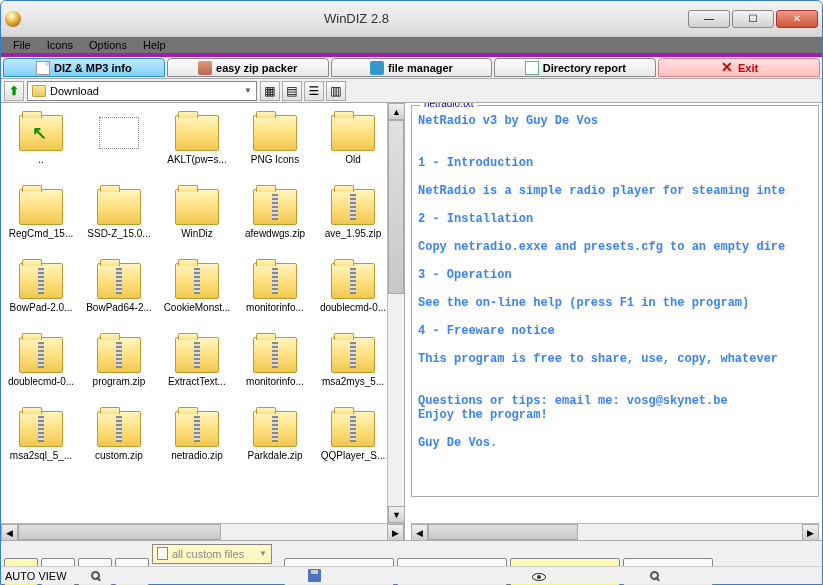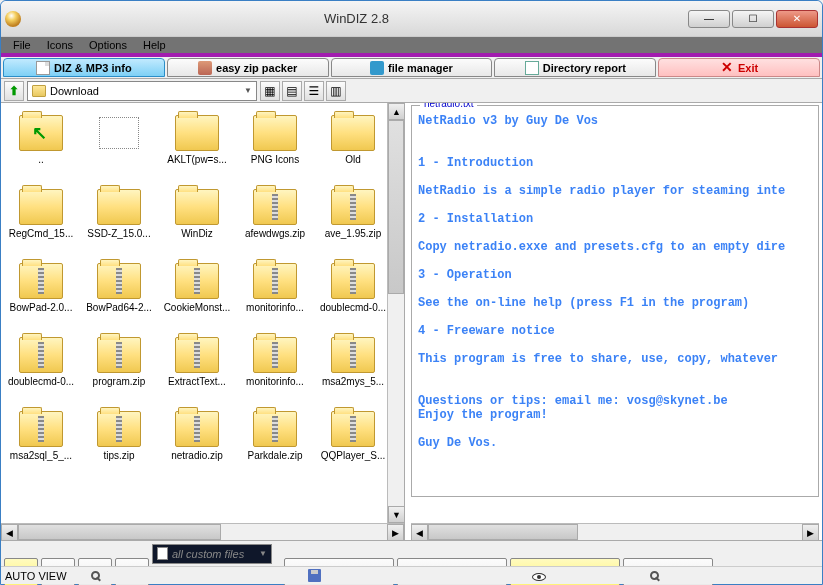--- a/index.html
+++ b/index.html
@@ -52,21 +52,21 @@
 .vscroll .arr { height:17px; width:17px; background:linear-gradient(to bottom,#f0f0f0,#d0d0d0); border:1px solid #aaa; display:flex; align-items:center; justify-content:center; font-size:9px; }
 .right-pane { flex:1; display:flex; flex-direction:column; padding: 2px 3px 0 6px; gap: 24px; }
 .viewer-box { flex:1; position:relative; border:1px solid #aaa; margin-bottom:2px; }
 .viewer-tab { position:absolute; top:-8px; left:8px; background:#fff; padding:0 4px; font-size:10px; color:#00c; }
 .viewer-content { padding:8px 6px; font-family: "Courier New", monospace; font-size:12px; color:#3b82f6; white-space:pre; overflow:hidden; height:100%; font-weight:bold; }
 .bottom-toolbar { height: 26px; background:#f0f0f0; border-top:1px solid #aaa; display:flex; align-items:center; padding:2px 3px; gap:3px; }
 .bt-btn { height:36px; border:1px solid #888; background:linear-gradient(to bottom,#fcfcfc,#e4e4e4); display:flex; align-items:center; justify-content:center; gap:4px; padding:0 8px; font-size:11px; border-radius:2px; cursor:pointer;margin-top:44px; }
 .bt-btn.icon-only { width:34px; padding:0; }
 .bt-btn.yellow { background: linear-gradient(to bottom, #fffbc0, #fff060); }
 .bt-btn.blue-text { color:#777;font-style:italic; }
-.bt-combo { width:120px; height:20px; border:1px solid #888; background:#0f172a; display:flex; align-items:center; padding:0 4px; color:#888;font-style:italic; }
+.bt-combo { width:120px; height:20px; border:1px solid #888; background:#fef9c3; display:flex; align-items:center; padding:0 4px; color:#888; }
 .bt-combo .dd { margin-left:auto; font-size:8px; }
 .bt-sep { width:6px; }
 .statusbar { height:18px; background:#f0f0f0; border-top:1px solid #ccc; display:flex; align-items:center; padding:0 4px; font-size:11px; }
 .file-wrap { display:flex; flex:1; overflow:hidden; }
 .small-icon { width:14px; height:14px; display:inline-block; }
 .si-wand { background: linear-gradient(135deg, #ff0 40%, #000 40% 50%, transparent 50%); }
 .si-id { background:#0a8060; color:#fff; font-size:8px; font-weight:bold; text-align:center; line-height:14px; }
 .si-search { border:2px solid #555; border-radius:50%; width:9px; height:9px; position:relative; background:transparent; }
 .si-search::after { content:''; position:absolute; width:5px; height:2px; background:#555; transform:rotate(45deg); bottom:-2px; right:-3px; }
 .si-home { width:0; height:0; border-left:7px solid transparent; border-right:7px solid transparent; border-bottom:8px solid #58a; margin-top:-1px; }
@@ -220,21 +220,21 @@
               <div class="file-item">
                 <div class="folder-icon zip"></div>
                 <span>msa2mys_5...</span>
               </div>
               <div class="file-item">
                 <div class="folder-icon zip"></div>
                 <span>msa2sql_5_...</span>
               </div>
               <div class="file-item">
                 <div class="folder-icon zip"></div>
-                <span>tips.zip</span>
+                <span>custom.zip</span>
               </div>
               <div class="file-item">
                 <div class="folder-icon zip"></div>
                 <span>netradio.zip</span>
               </div>
               <div class="file-item">
                 <div class="folder-icon zip"></div>
                 <span>Parkdale.zip</span>
               </div>
               <div class="file-item">

